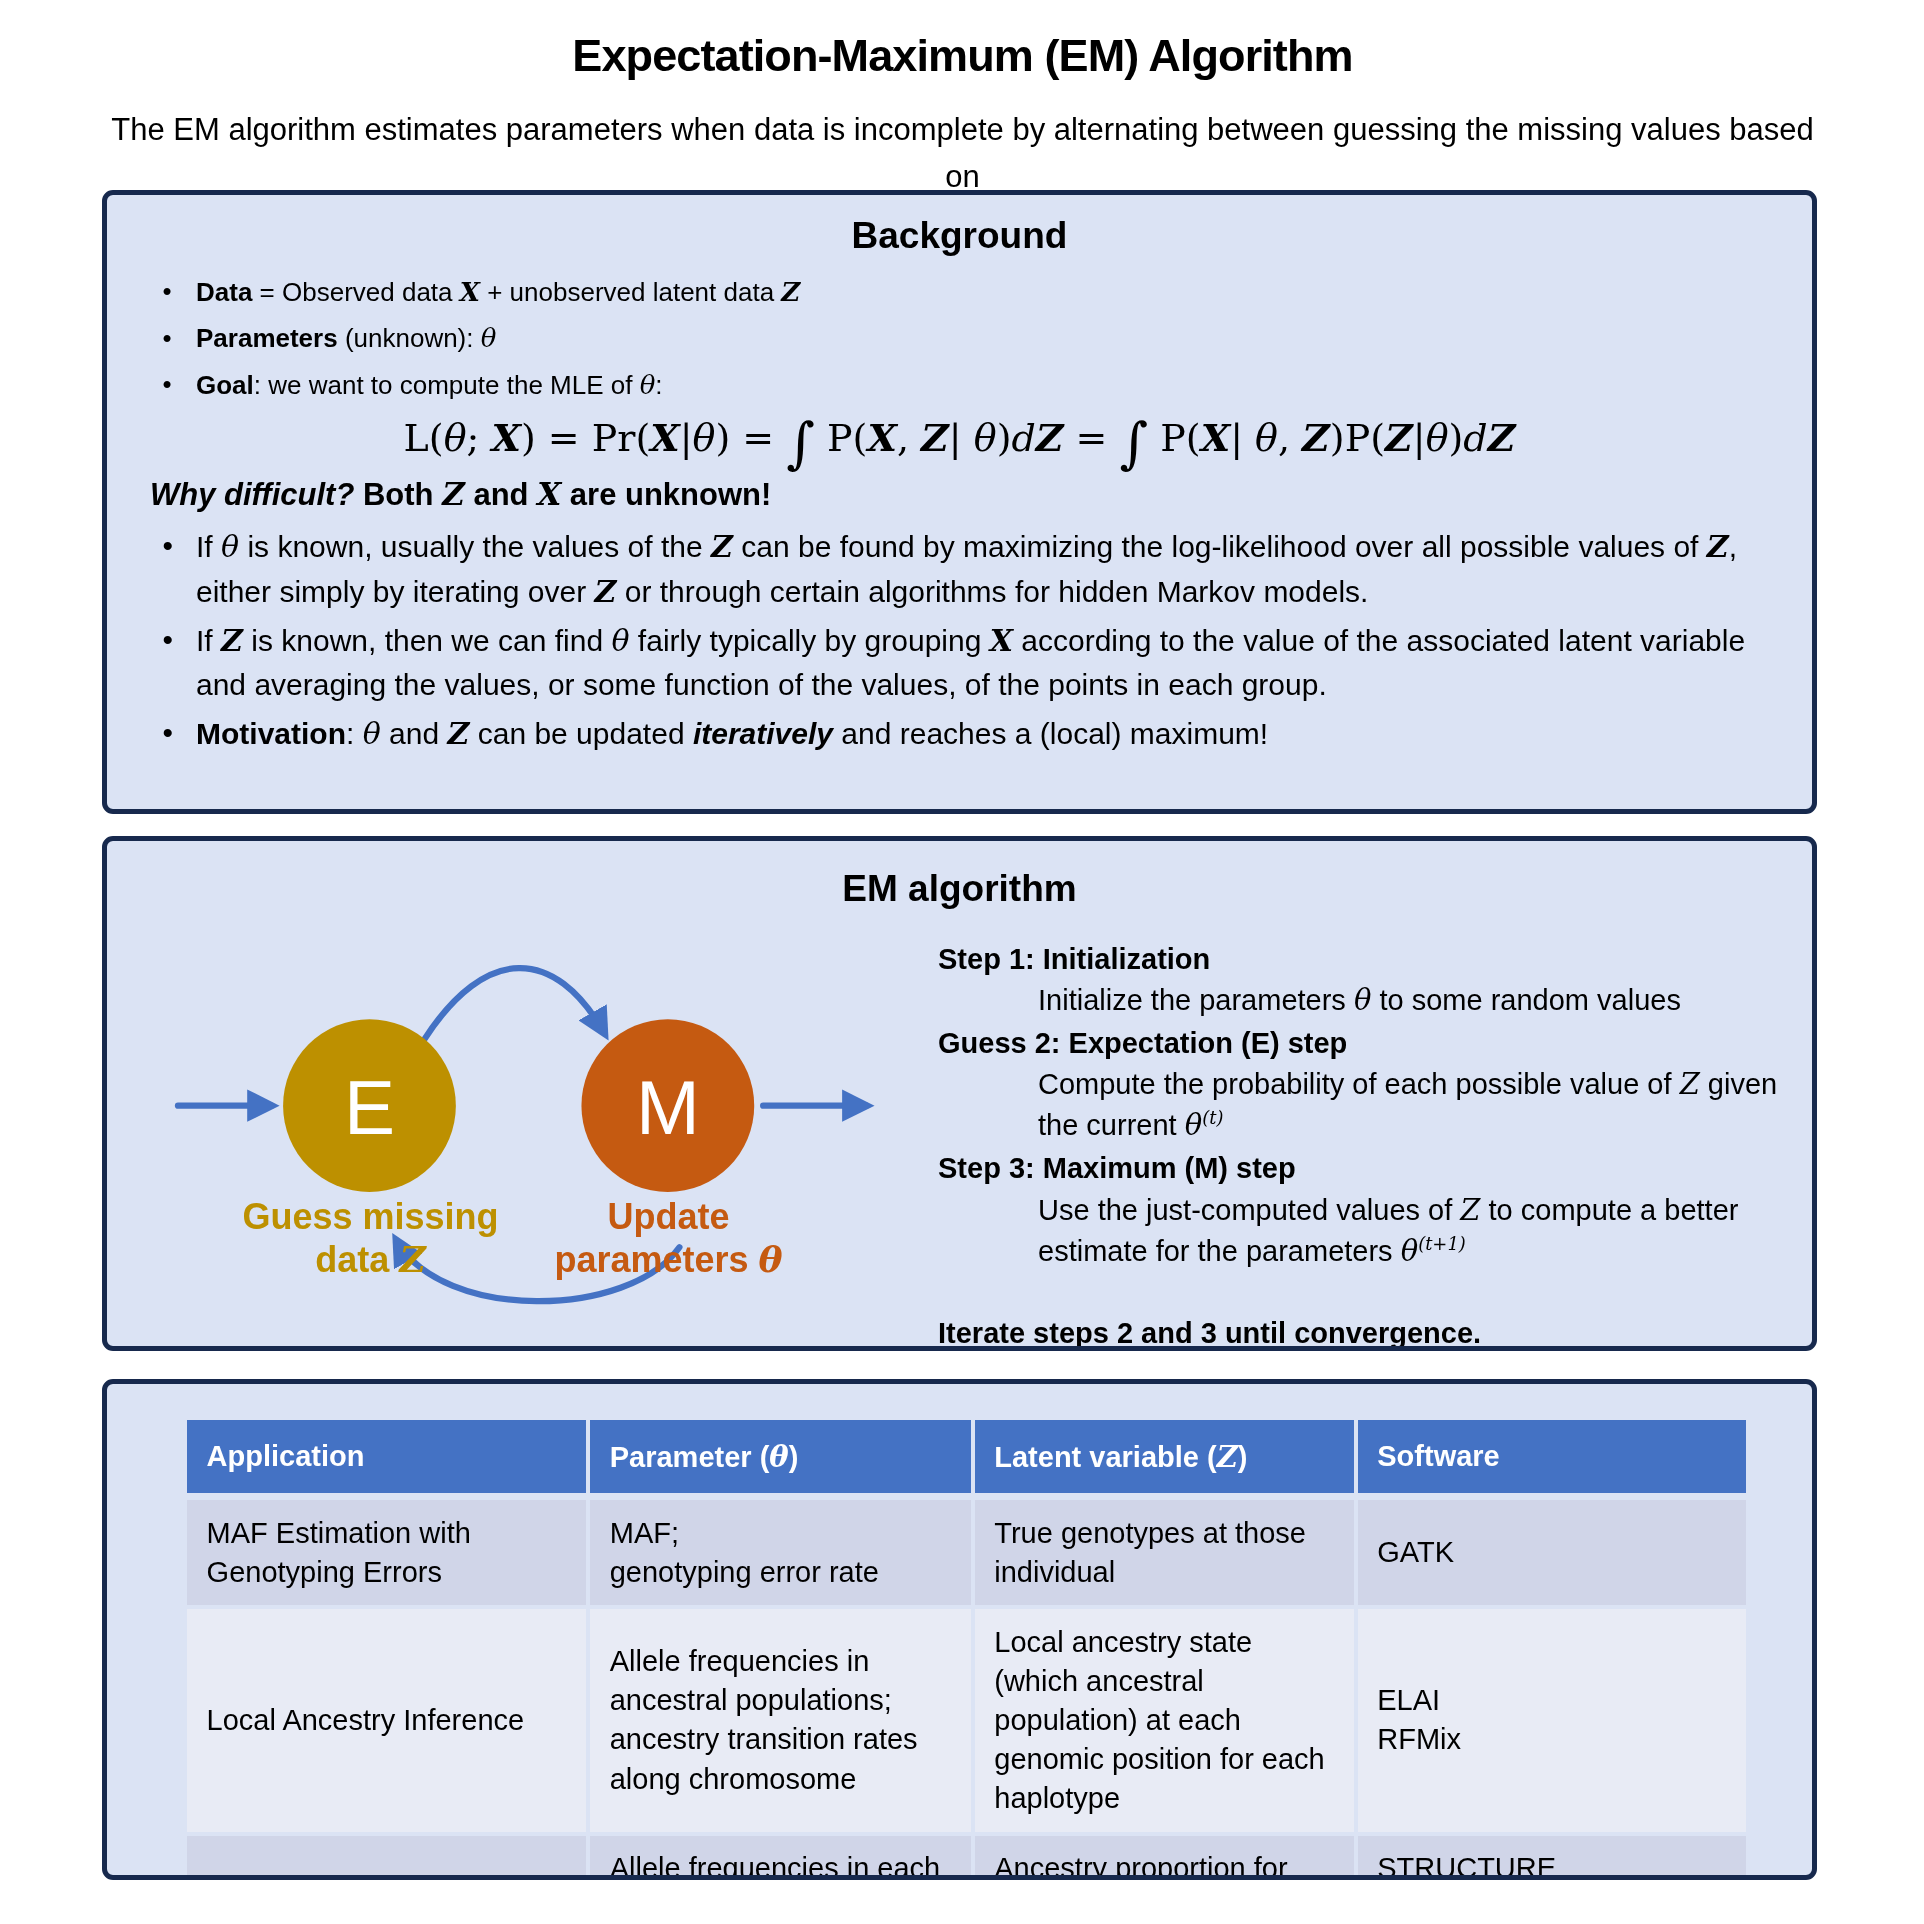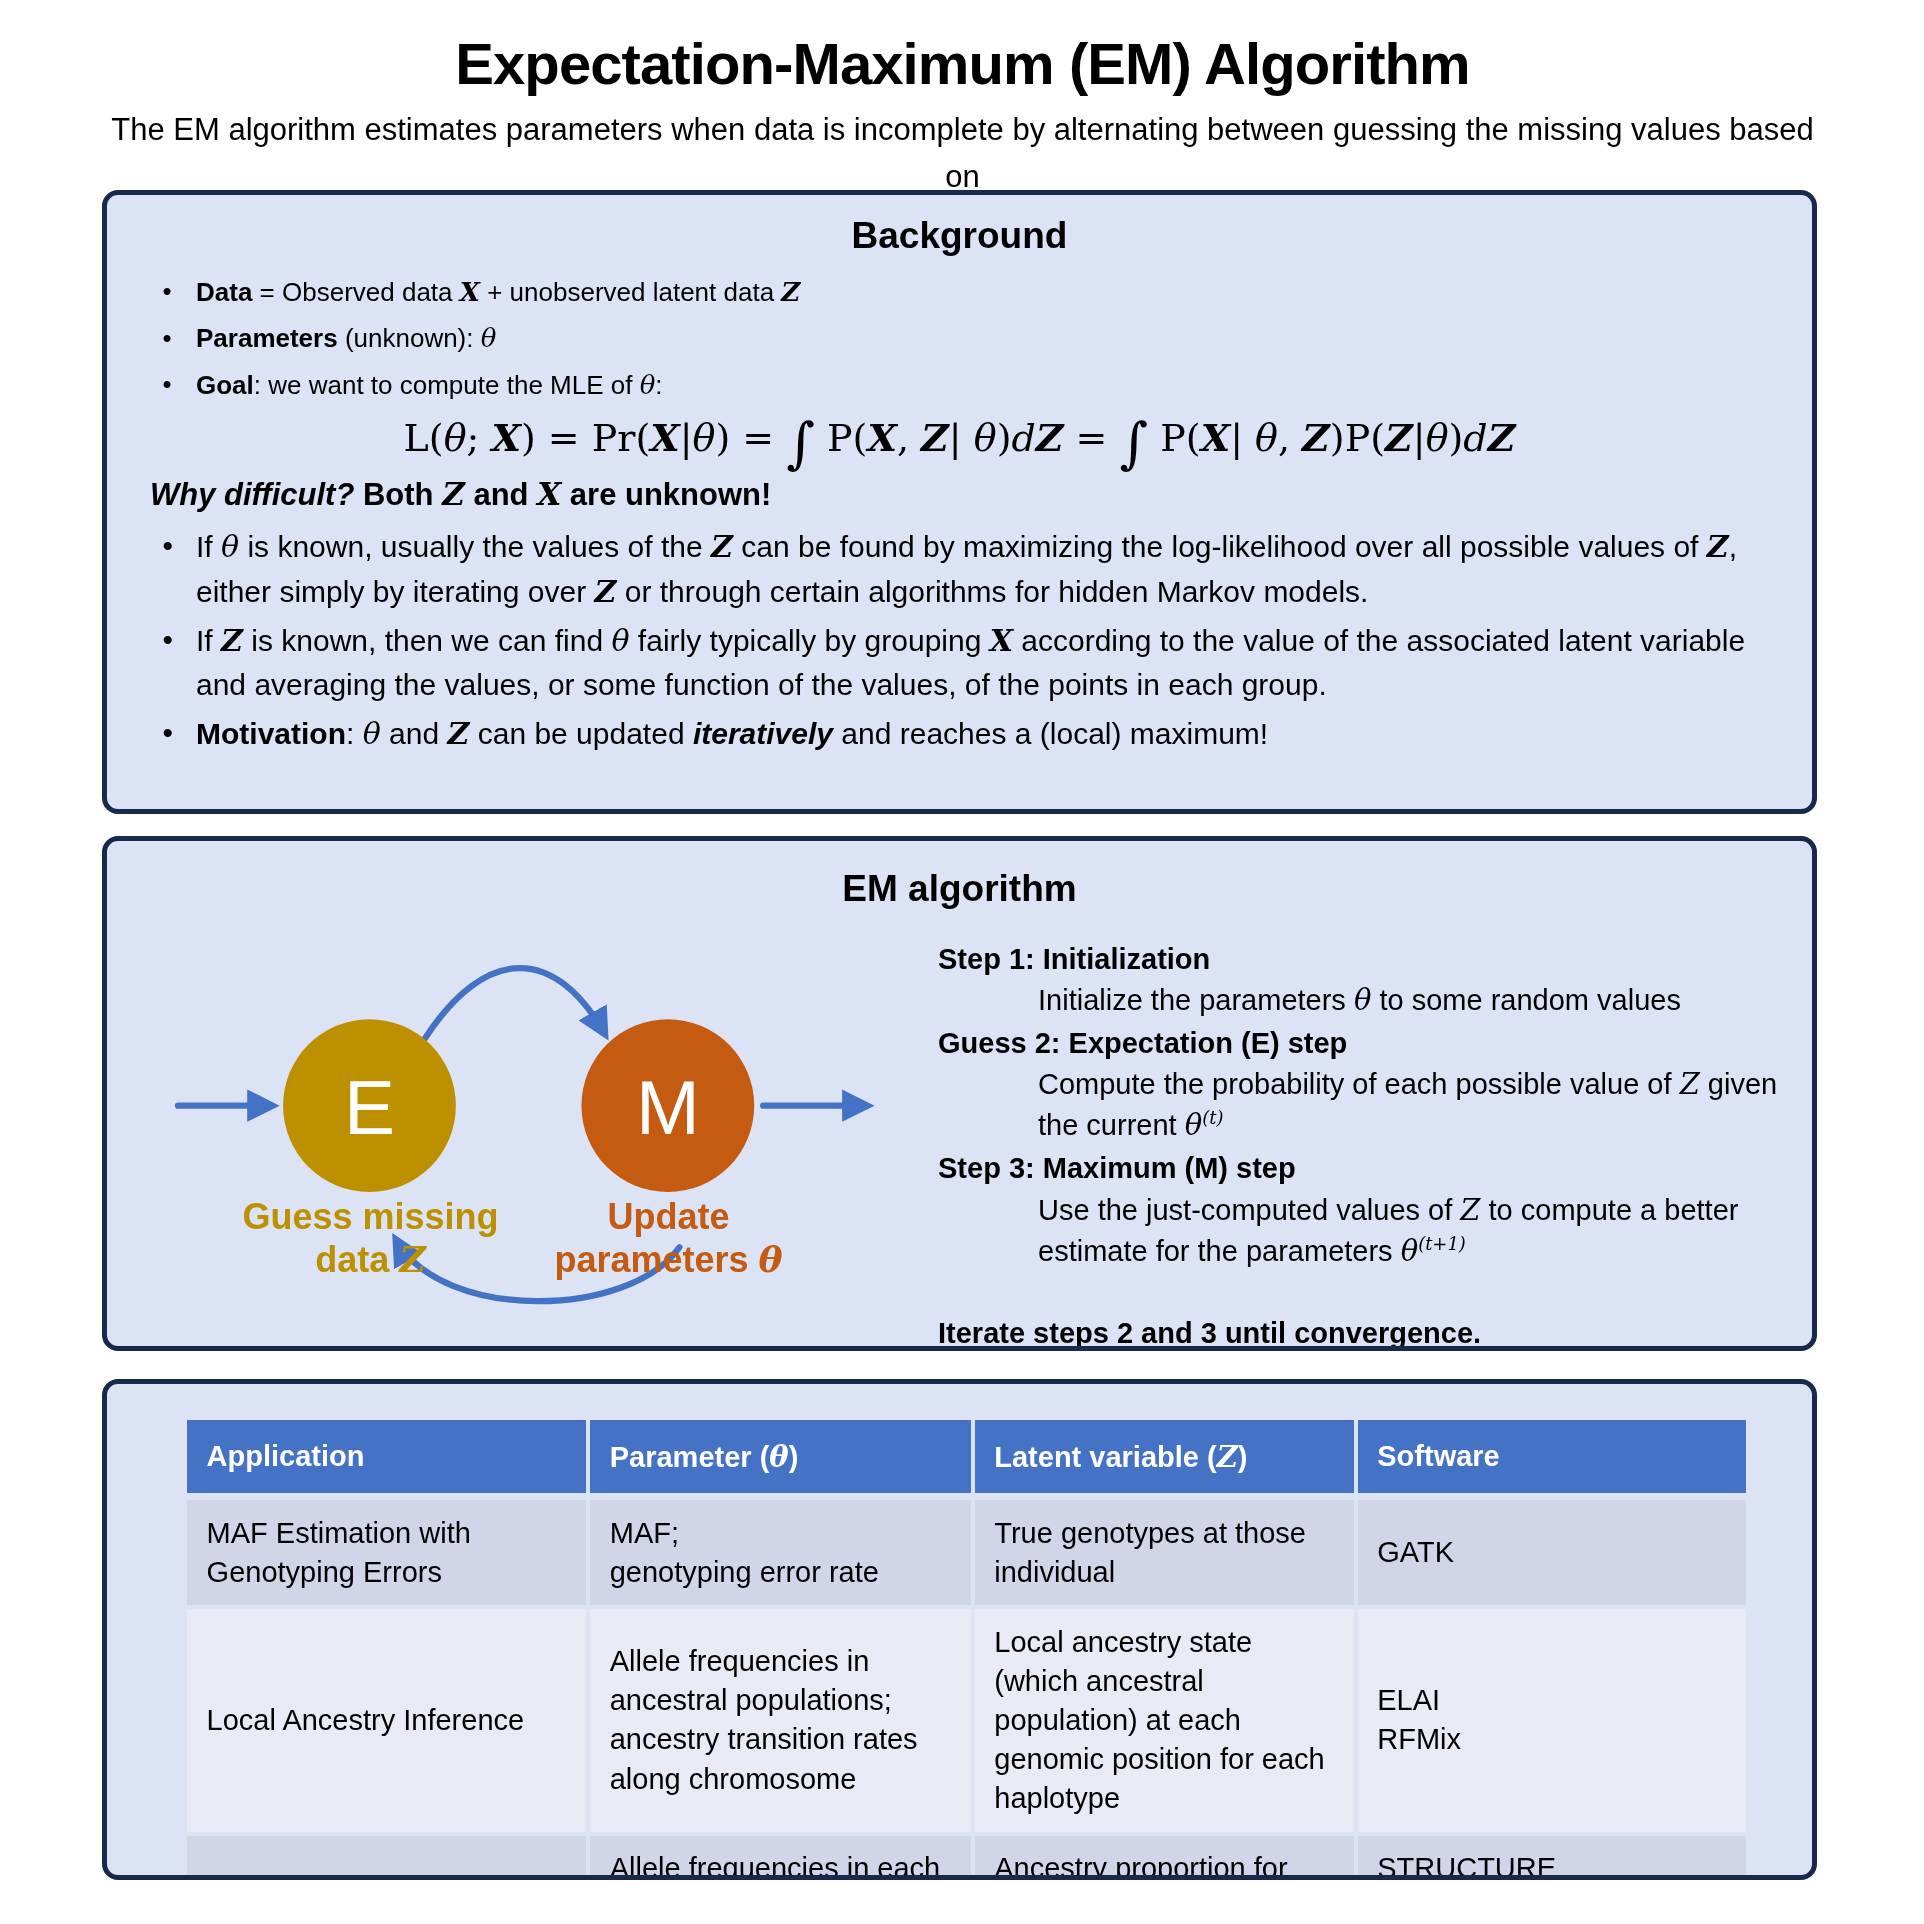--- a/index.html
+++ b/index.html
@@ -4,30 +4,30 @@
 <style>
   * { margin:0; padding:0; box-sizing:border-box; }
   html,body { background:#ffffff; }
   .page {
     position:relative; width:1925px; height:1925px; background:#ffffff;
     font-family:"Liberation Sans", sans-serif; color:#000;
   }
   
   .title {
     position:absolute; top:30px; left:0; right:0;
-    text-align:center; font-size:58px; font-weight:700; letter-spacing:-0.9px;
+    text-align:center; font-size:45px; font-weight:700; letter-spacing:-0.9px;
   }
   .subtitle {
     position:absolute; top:107px; left:98px; right:98px;
     text-align:center; font-size:31px; line-height:1.5; white-space:pre-line;
   }
   
   .panel {
     position:absolute; left:102px; width:1715px;
-    background:#DBE3F4; border:5.3px solid #17294D; border-radius:16px;
+    background:#DBE3F4; border:5.3px solid #17294D; border-radius:11px;
     overflow:hidden;
   }
   #panel-background { top:190px; height:624px; padding:12.5px 43px 0 43px; }
   #panel-em         { top:836px; height:515px; }
   #panel-table      { top:1379px; height:501px; }
   .panel h2 {
     text-align:center; font-size:37px; font-weight:700; margin:7.1px 0 19.6px 0;
   }
   
   .seg-b { font-weight:700; }

